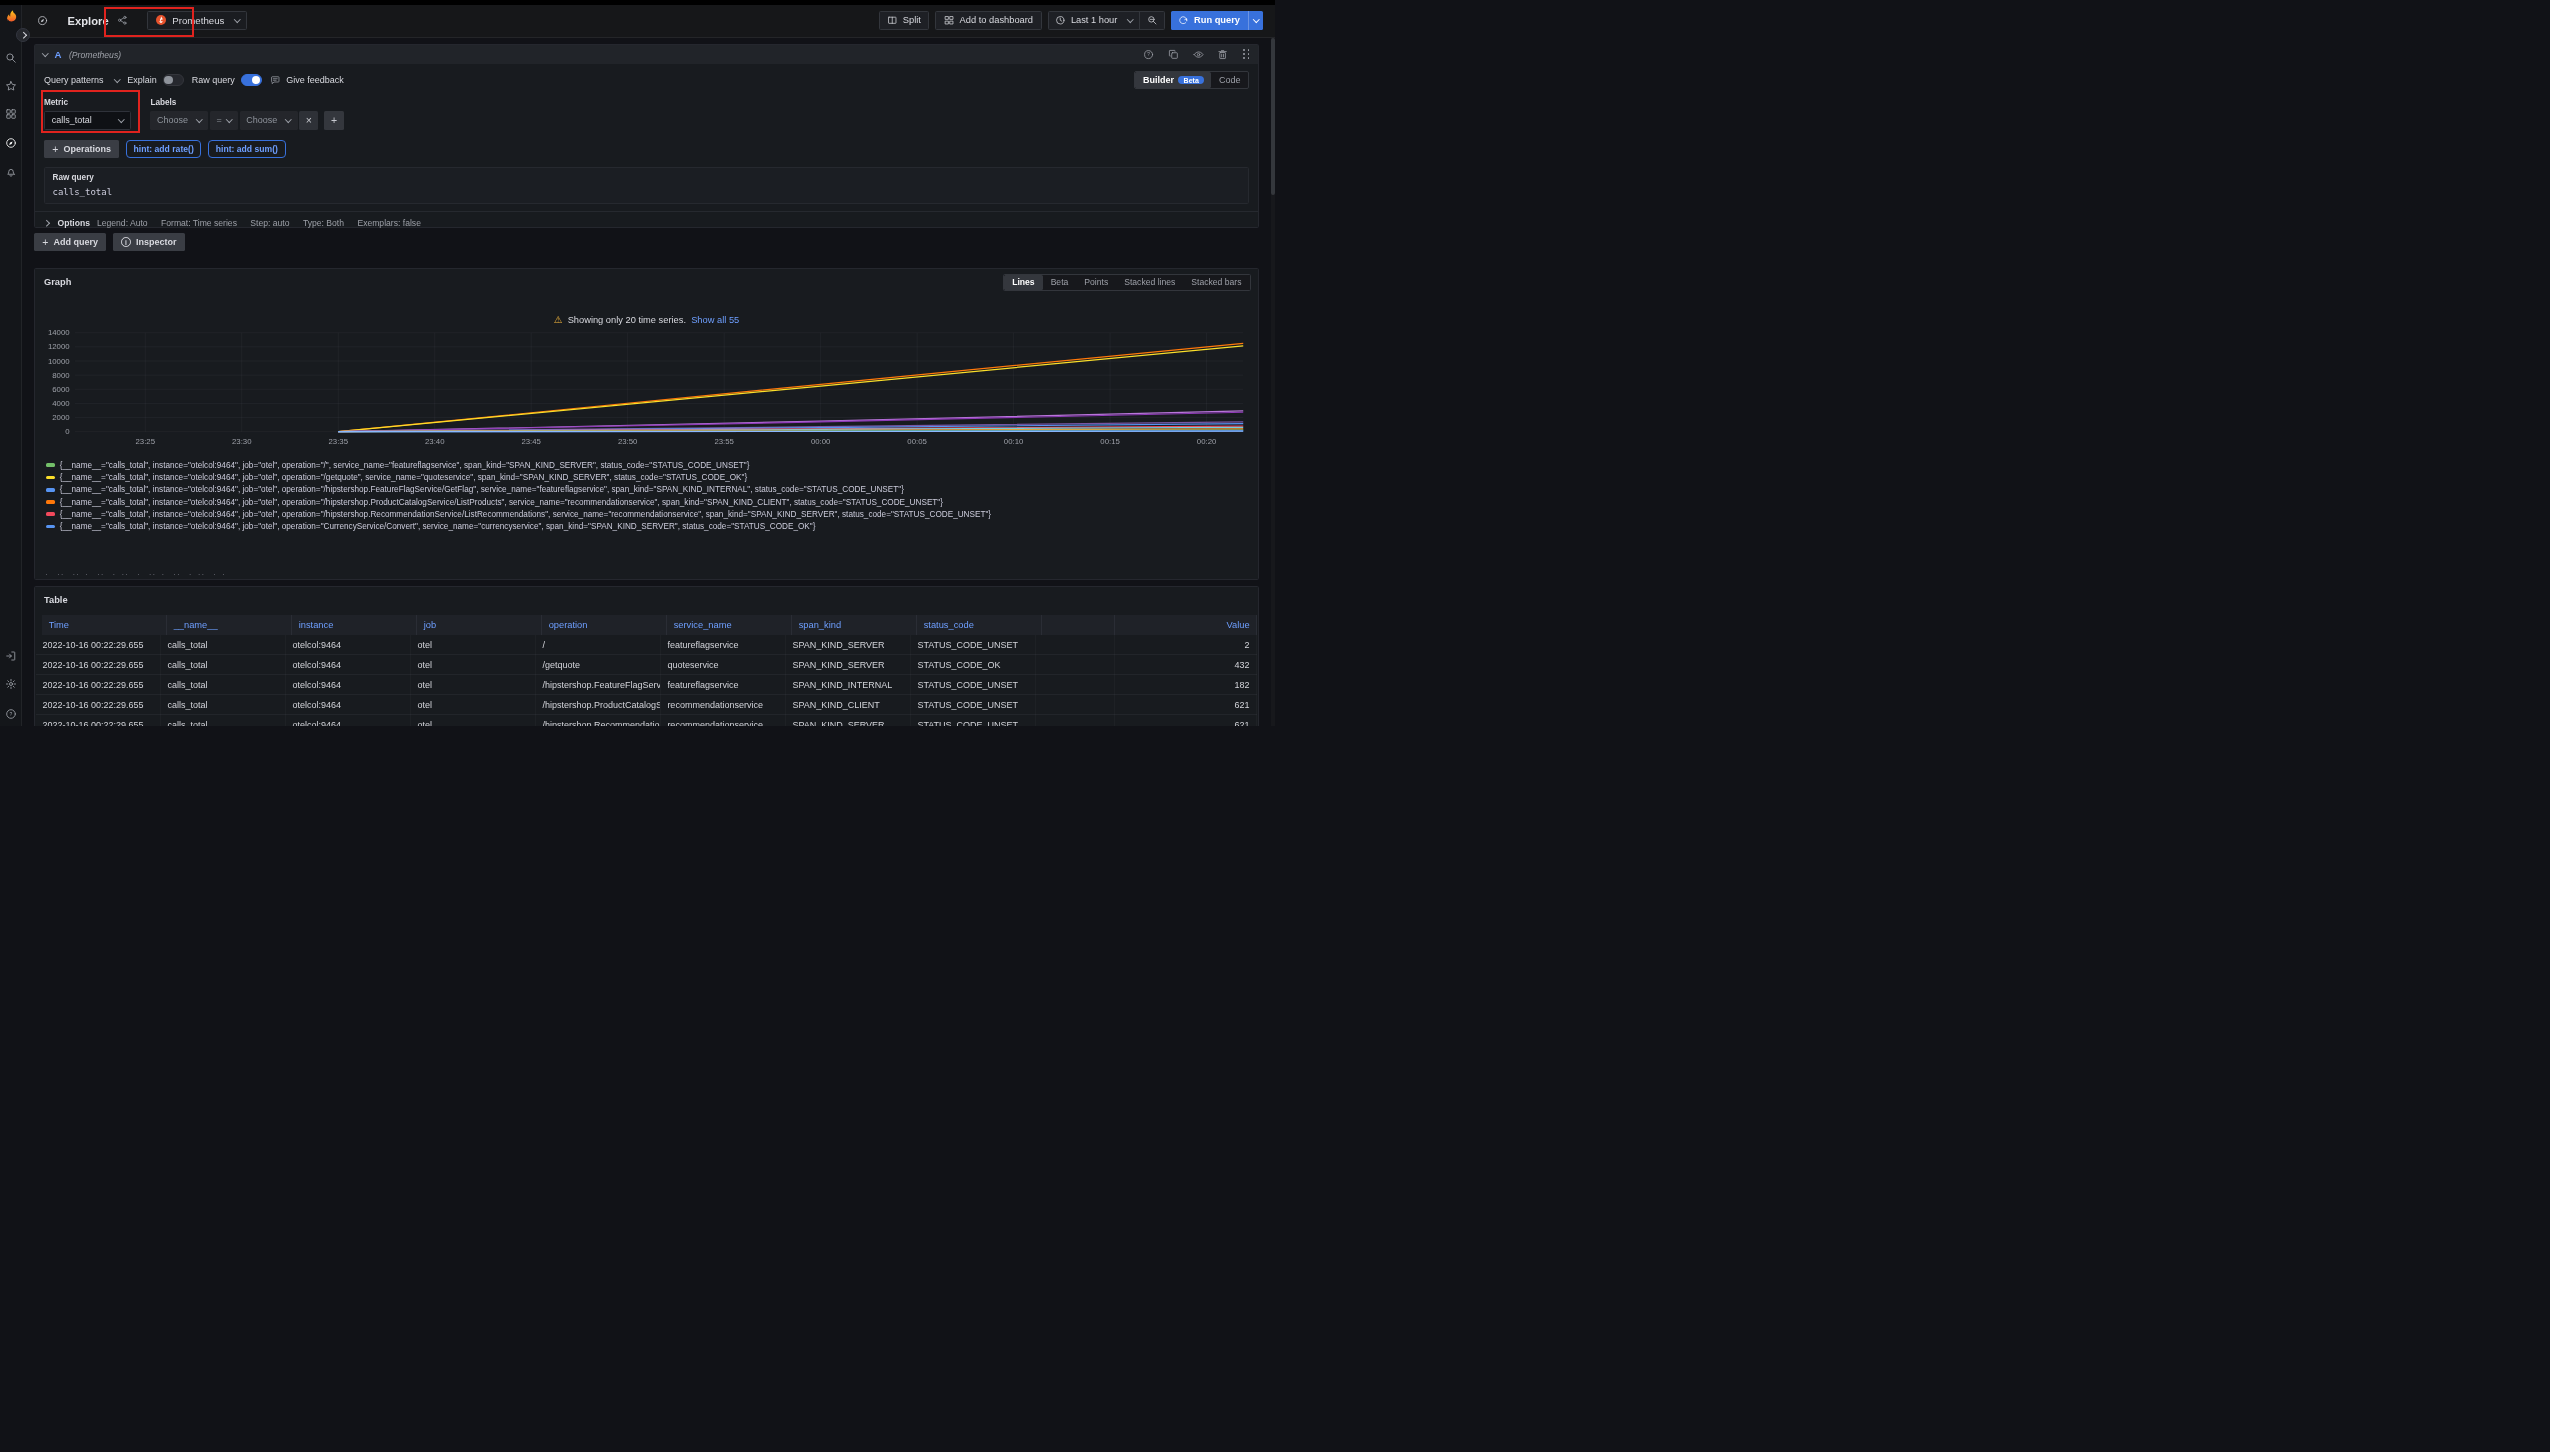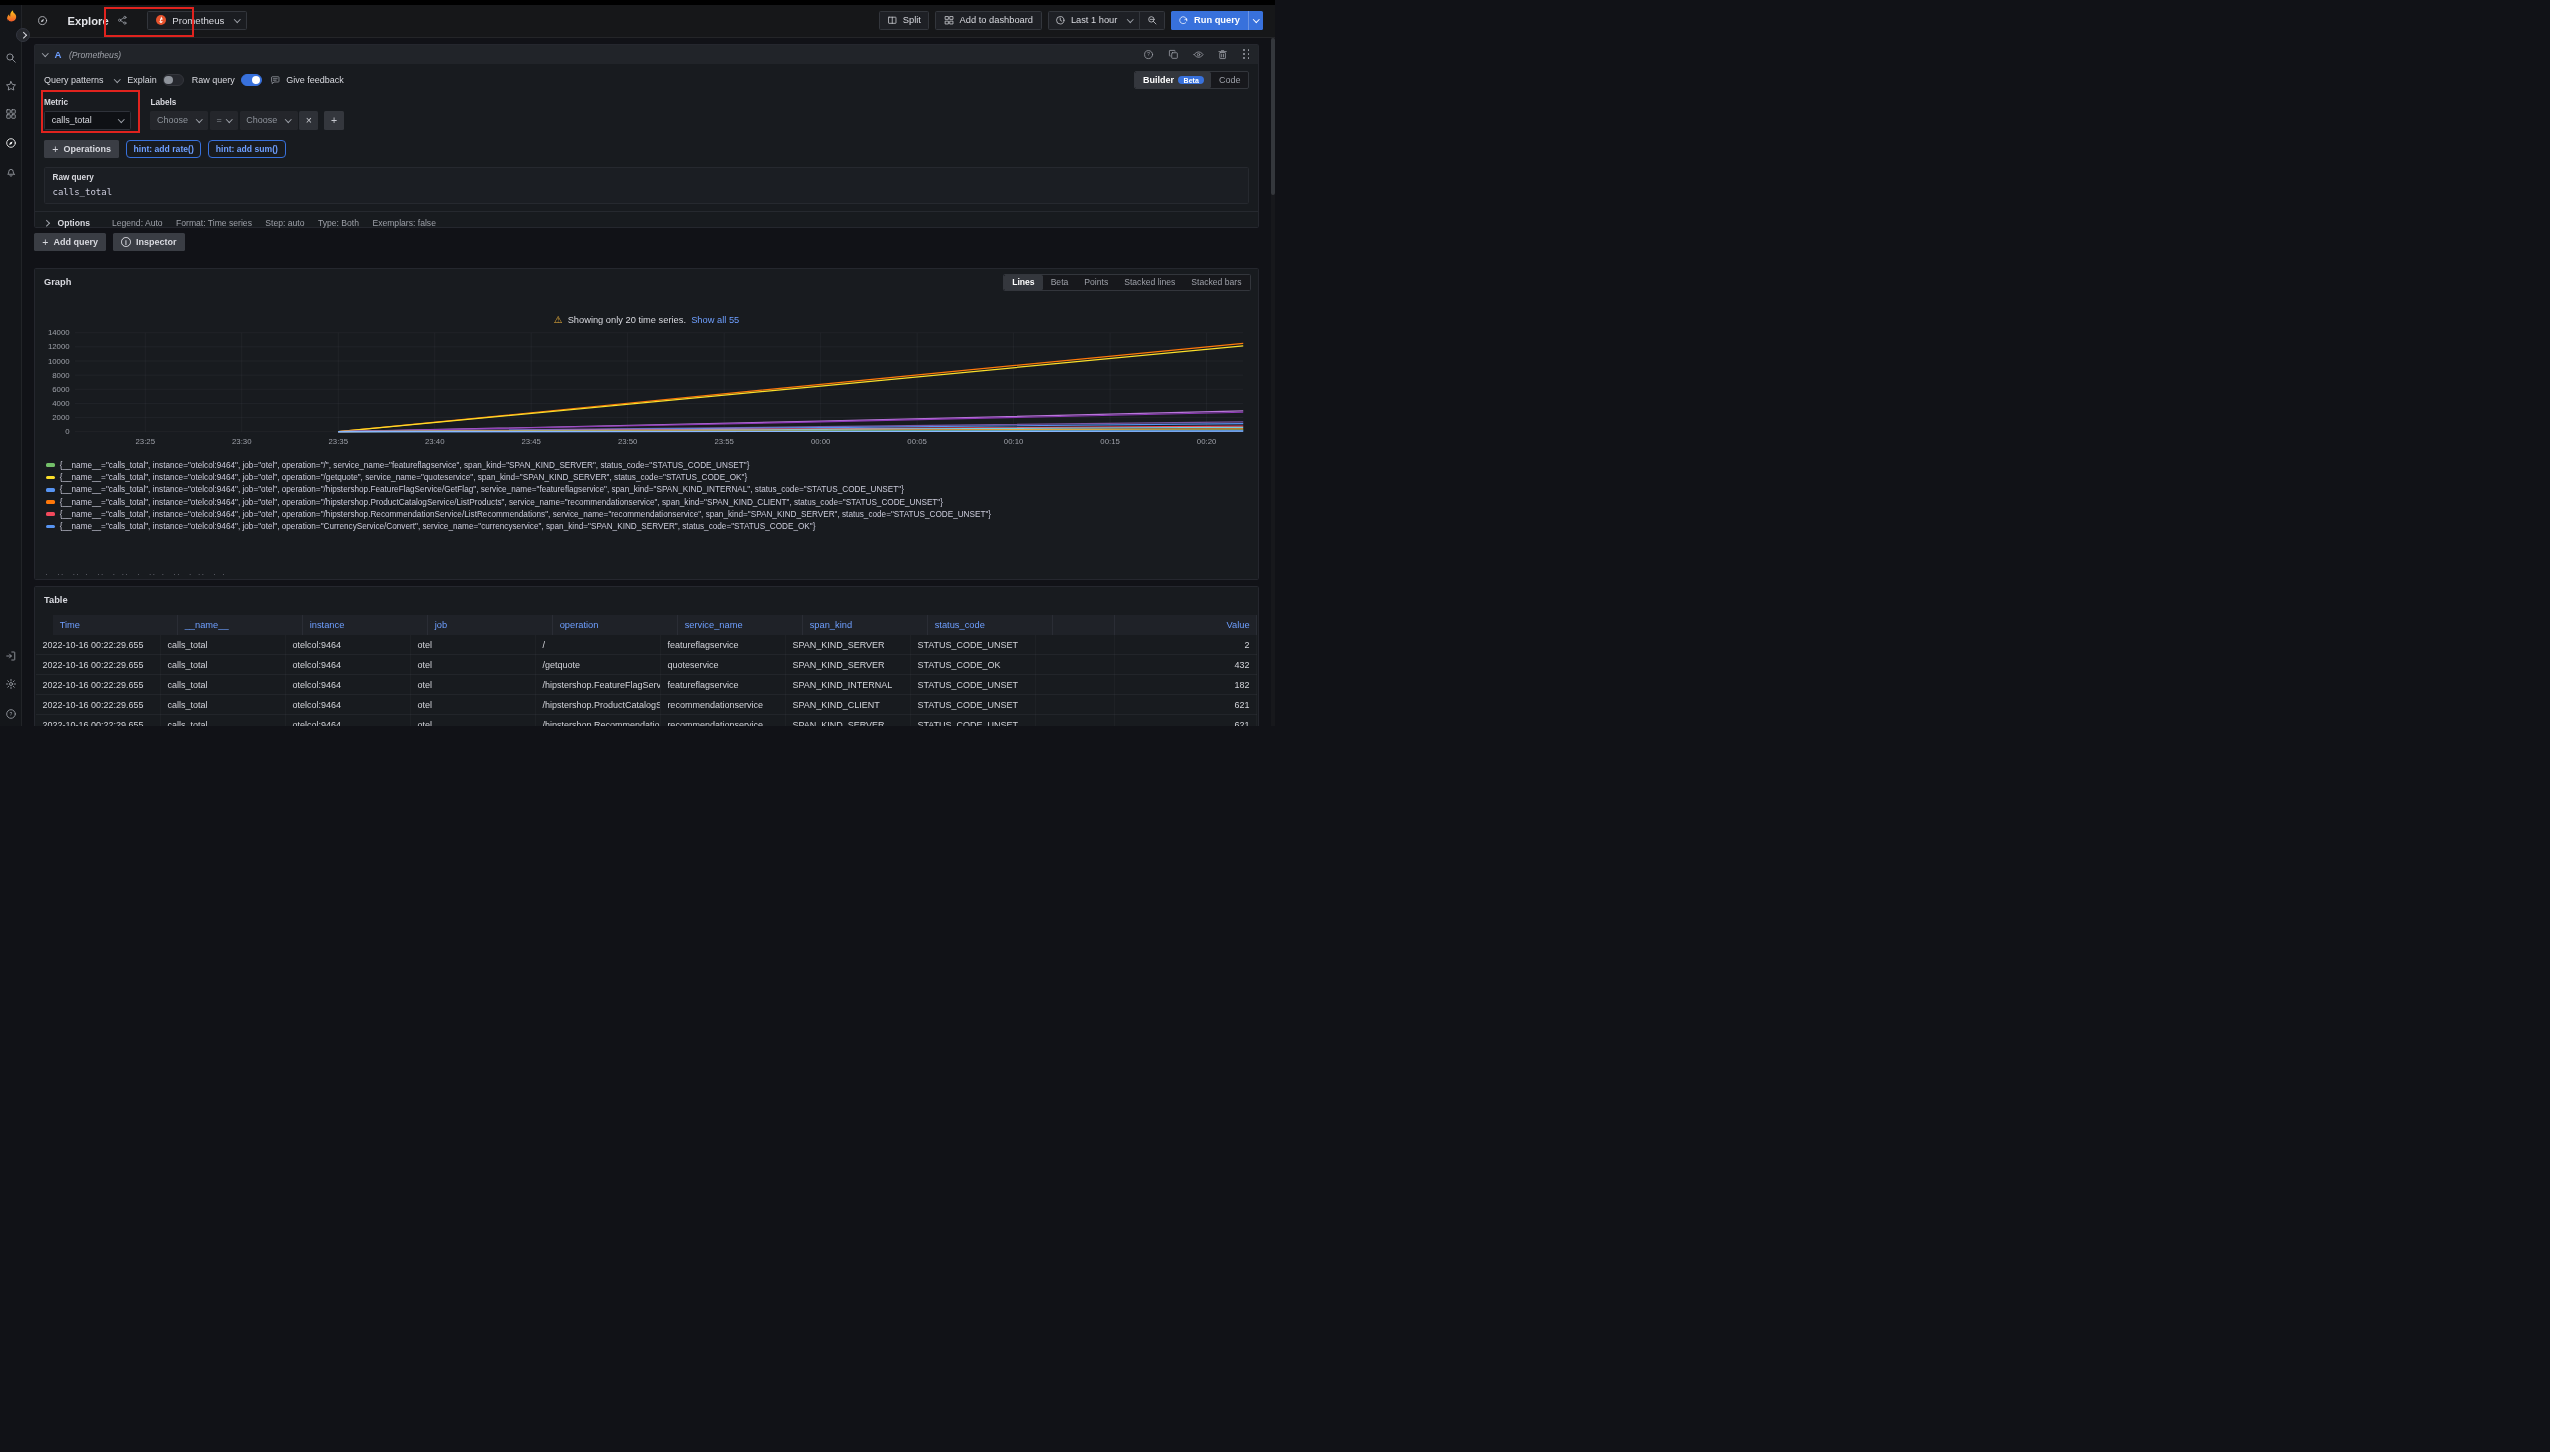--- a/index.html
+++ b/index.html
@@ -76,21 +76,21 @@
          justify-content:center;color:#c7c9cf;font-size:10.5px;cursor:pointer}
   .sqbtn.plus{background:#34373d;margin-left:6px}
   .q-ops{display:flex;gap:6.7px;padding:9.7px 9px 0;align-items:center}
   .btn{height:18px;background:var(--btn);border-radius:1.5px;color:var(--text);font-size:9px;font-weight:600;
        display:flex;align-items:center;gap:5.2px;padding:0 8.2px;cursor:pointer}
   .hint{height:18px;border:0.7px solid var(--blue);border-radius:4px;color:var(--link);font-size:8.6px;
         font-weight:600;display:flex;align-items:center;padding:0 6.7px;cursor:pointer}
   .q-raw{margin:9px 9px 0;border:0.7px solid #26292f;background:#1b1e23;border-radius:1.5px;padding:5.2px 7.5px 6.7px}
   .q-raw .rl{font-size:8.2px;font-weight:700;margin-bottom:4.5px}
   .q-raw .rv{font-family:"DejaVu Sans Mono",monospace;font-size:9px;color:#ccccdc}
-  .q-options{margin-top:6.7px;border-top:0.7px solid #26292f;padding:6px 9px;display:flex;gap:22px;
+  .q-options{margin-top:6.7px;border-top:0.7px solid #26292f;padding:6px 9px;display:flex;gap:7px;
              align-items:center;font-size:8.6px;color:var(--dim)}
   .q-options b{color:var(--text);font-size:8.6px}
   
   #actions{position:absolute;left:34px;top:233px;display:flex;gap:6.7px}
   .circ{width:9.7px;height:9.7px;border:1px solid currentColor;border-radius:50%;display:inline-flex;
         align-items:center;justify-content:center;font-size:6.7px;font-style:normal;font-weight:700}
   
   #gpanel{left:34px;top:268px;width:1225px;height:312px;overflow:hidden}
   .p-title{font-size:9.3px;font-weight:600;padding:7.5px 9px 0}
   #styletabs{position:absolute;right:7.5px;top:5.2px;display:flex;border:0.7px solid #33363c;border-radius:1.5px;
@@ -106,21 +106,21 @@
   .gline{stroke:var(--grid);stroke-width:1}
   #legend{position:absolute;left:10.5px;top:190px;right:6px}
   .lrow{display:flex;align-items:center;gap:5.2px;height:12.3px;font-size:8.2px;color:#ccccdc;
         white-space:nowrap;overflow:hidden;cursor:pointer}
   .lrow .sw{width:9px;height:3.7px;border-radius:1.5px;flex:0 0 9px}
   #legendclip{position:absolute;left:10.5px;right:6px;top:302px;height:3.7px;overflow:hidden;opacity:.5;
               font-size:6.7px;color:#ccccdc;white-space:nowrap;letter-spacing:1.5px}
   
   #tpanel{left:34px;top:586px;width:1225px;height:202px}
   .tgrid{display:grid;grid-template-columns:125px 125px 125px 125px 125px 125px 125px 125px 1fr 142px}
-  #thead{position:absolute;left:18px;right:0.7px;top:28px;height:20px;background:#1f2228;align-items:center}
+  #thead{position:absolute;left:7px;right:0.7px;top:28px;height:20px;background:#1f2228;align-items:center}
   #thead .hc{color:var(--link);font-size:9.3px;padding:0 6.7px;border-right:0.7px solid rgba(204,204,220,.07);
              height:20px;display:flex;align-items:center;cursor:pointer;overflow:hidden;white-space:nowrap}
   #thead .hc.val{justify-content:flex-end}
   #tbody{position:absolute;left:0.7px;right:0.7px;top:48px}
   .trow{height:20px;align-items:center;border-bottom:0.7px solid rgba(204,204,220,.06)}
   .trow .tc{font-size:9px;color:#d3d4da;padding:0 6.7px;white-space:nowrap;overflow:hidden;height:20px;
             display:flex;align-items:center;border-right:0.7px solid rgba(204,204,220,.035)}
   .trow .tc.val{justify-content:flex-end}
   
   #scrollbar{position:absolute;right:0;top:4.5px;width:3.7px;bottom:0;background:#17181c}

